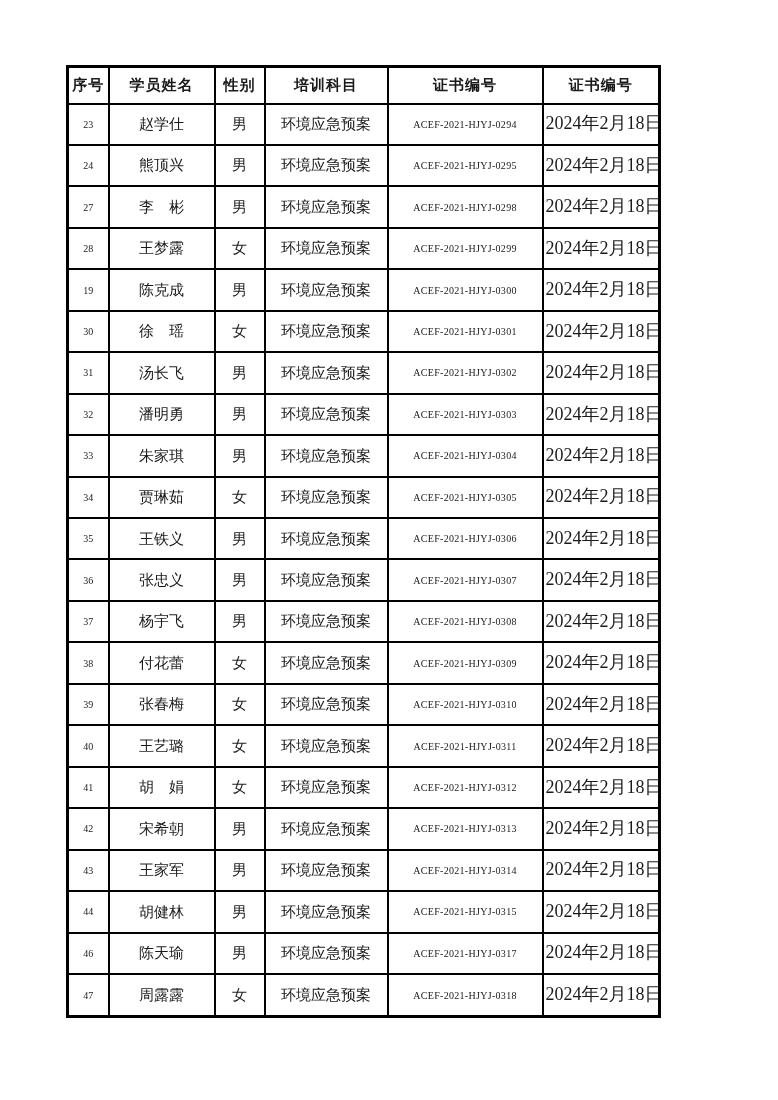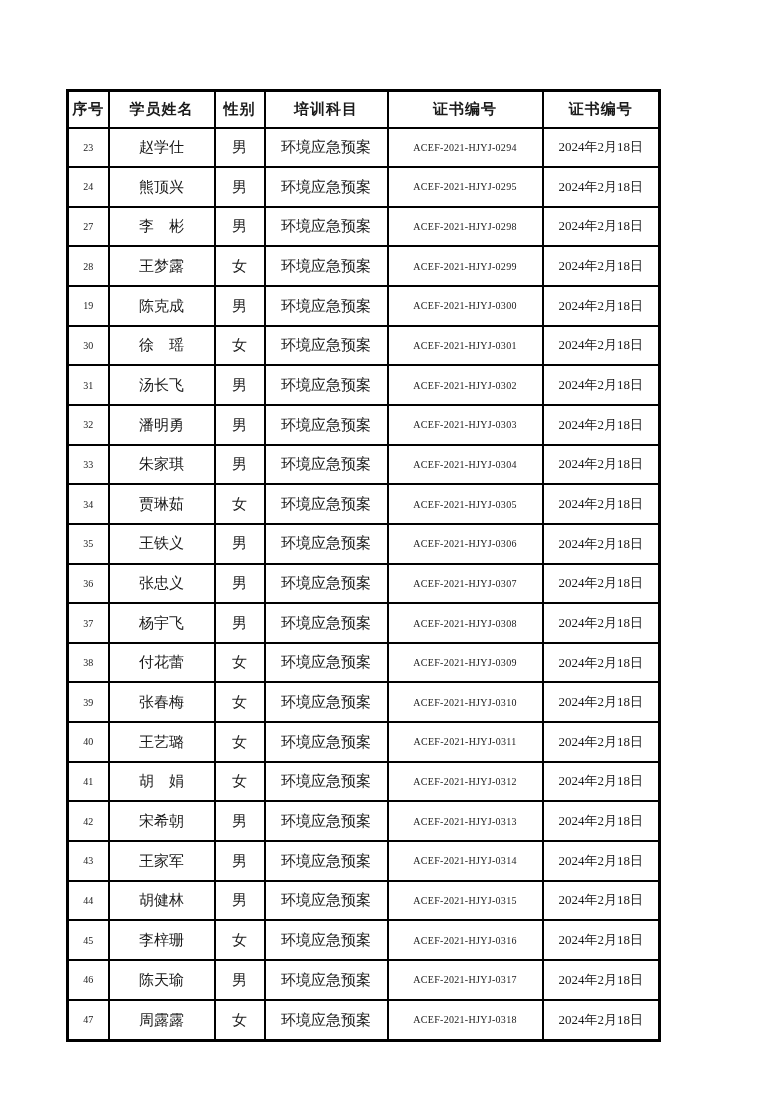--- a/index.html
+++ b/index.html
@@ -18,21 +18,21 @@
   .page {
     position: absolute;
     left: 0; top: 0;
     width: 778px;
     height: 1100px;
     background: #ffffff;
   }
   table.cert-table {
     position: absolute;
     left: 66px;
-    top: 89px;
+    top: 65px;
     width: 592px;
     height: 953px;
     border-collapse: collapse;
     table-layout: fixed;
     border: 3px solid #000000;
   }
   table.cert-table th,
   table.cert-table td {
     border: 2px solid #000000;
     text-align: center;
@@ -51,21 +51,21 @@
     letter-spacing: 1px;
   }
   table.cert-table td.cell-no {
     font-size: 10px;
   }
   table.cert-table td.cell-cert {
     font-size: 10px;
     letter-spacing: 0.3px;
   }
   table.cert-table td.cell-valid {
-    font-size: 13px;
+    font-size: 18px;
   }
 </style>
 </head>
 <body>
 
 <div class="page">
   <table class="cert-table">
     <colgroup>
       <col style="width:41px">
       <col style="width:106px">
@@ -239,28 +239,20 @@
         </tr>
         <tr>
           <td class="cell-no">44</td>
           <td class="cell-name">胡健林</td>
           <td class="cell-gender">男</td>
           <td class="cell-subject">环境应急预案</td>
           <td class="cell-cert">ACEF-2021-HJYJ-0315</td>
           <td class="cell-valid">2024年2月18日</td>
         </tr>
         <tr>
-          <td class="cell-no">45</td>
-          <td class="cell-name">李梓珊</td>
-          <td class="cell-gender">女</td>
-          <td class="cell-subject">环境应急预案</td>
-          <td class="cell-cert">ACEF-2021-HJYJ-0316</td>
-          <td class="cell-valid">2024年2月18日</td>
-        </tr>
-        <tr>
           <td class="cell-no">46</td>
           <td class="cell-name">陈天瑜</td>
           <td class="cell-gender">男</td>
           <td class="cell-subject">环境应急预案</td>
           <td class="cell-cert">ACEF-2021-HJYJ-0317</td>
           <td class="cell-valid">2024年2月18日</td>
         </tr>
         <tr>
           <td class="cell-no">47</td>
           <td class="cell-name">周露露</td>

